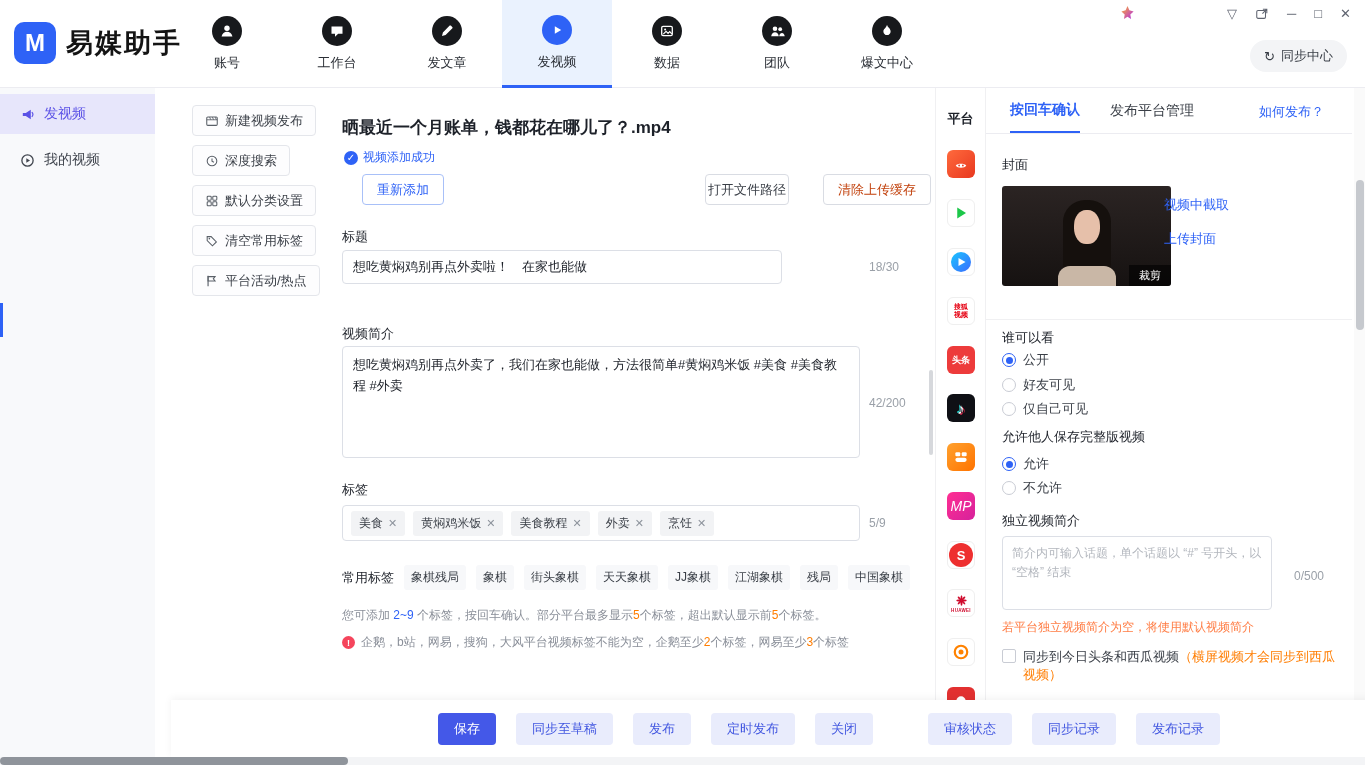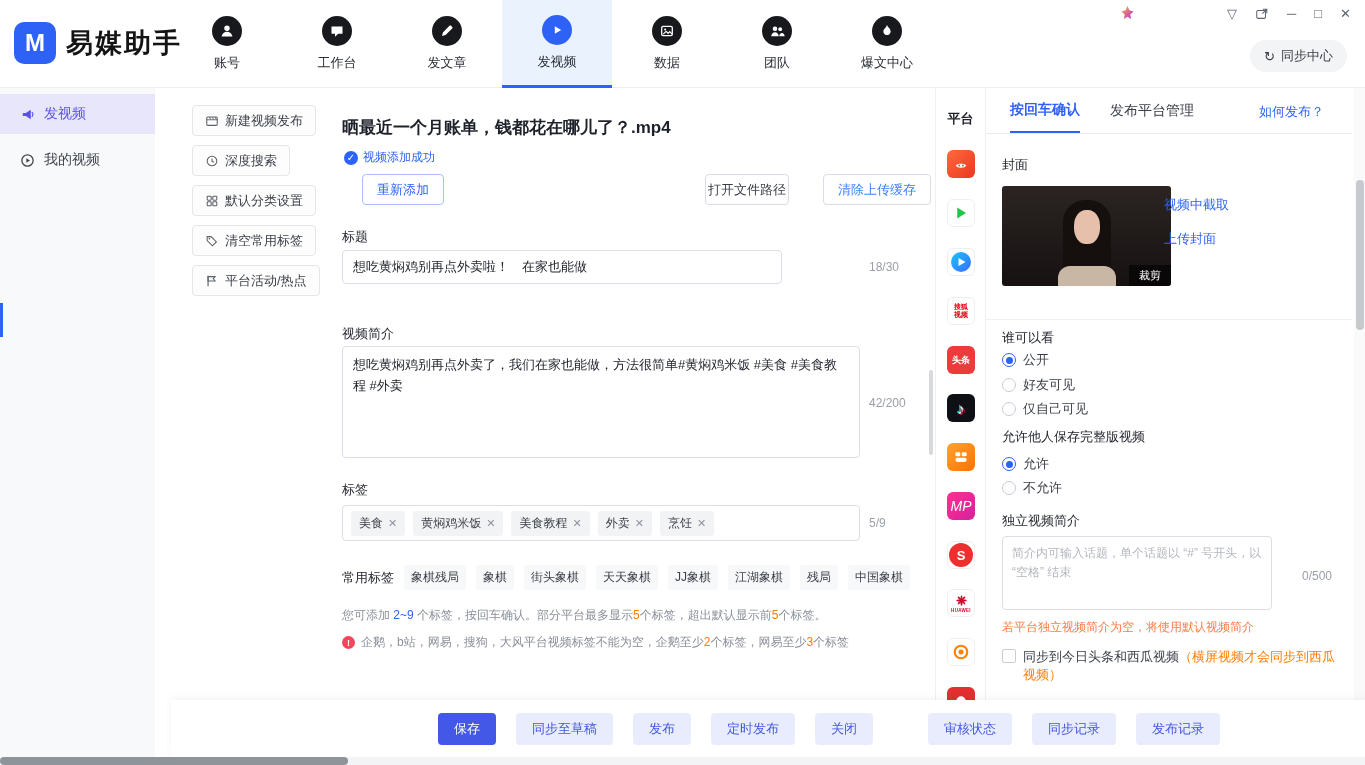--- a/index.html
+++ b/index.html
@@ -50,21 +50,21 @@
   .status { position:absolute; left:2px; top:61px; display:flex; align-items:center; gap:5px;
             font-size:12px; color:#2e62f6; }
   .status-ic { width:14px; height:14px; border-radius:50%; background:#2e62f6; color:#fff;
                font-size:10px; display:flex; align-items:center; justify-content:center; }
   .btn { border-radius:4px; font-size:13px; cursor:pointer; font-family:inherit; }
   .readd { position:absolute; left:0; top:86px; height:31px; padding:0 14px; background:#fff;
            border:1px solid #a8c0f8; color:#2e62f6;margin-left:20px; }
   .open-path { position:absolute; left:363px; top:86px; height:31px; padding:0 2px;
                background:#fff; border:1px solid #d9dce3; color:#3a3f47; }
   .clear-cache { position:absolute; left:481px; top:86px; height:31px; padding:0 14px;
-                 background:#fff; border:1px solid #d9dce3; color:#3b82f6;font-family:Liberation Mono, monospace; }
+                 background:#fff; border:1px solid #d9dce3; color:#c2410c;font-family:Liberation Mono, monospace; }
   .f-label { position:absolute; left:0; font-size:13px; color:#1d2129; }
   .l-title { top:140px; } .l-desc { top:237px; } .l-tags { top:393px; }
   .title-input { position:absolute; left:0; top:162px; width:440px; height:34px;
                  border:1px solid #dcdfe6; border-radius:4px; padding:0 10px; font-size:13px;
                  color:#1d2129; font-family:inherit; outline:none; }
   .desc-area { position:absolute; left:0; top:258px; width:518px; height:112px;
                border:1px solid #dcdfe6; border-radius:4px; padding:8px 10px; font-size:13px;
                color:#1d2129; font-family:inherit; resize:none; outline:none; line-height:1.6; }
   .count { position:absolute; font-size:12px; color:#9aa0a8; }
   .c-title { left:527px; top:172px; } .c-desc { left:527px; top:308px; } .c-tags { left:527px; top:428px; }
@@ -142,21 +142,21 @@
   .r-pub { top:263px; } .r-friend { top:288px; } .r-self { top:312px; }
   .r-allow { top:367px; } .r-deny { top:391px; }
   .radio { width:14px; height:14px; border-radius:50%; border:1px solid #c9ccd4; position:relative;
            flex:0 0 auto; background:#fff; }
   .radio.on { border-color:#2e62f6; }
   .radio.on::after { content:""; position:absolute; inset:2.5px; border-radius:50%; background:#2e62f6; }
   .indep-area { position:absolute; left:16px; top:448px; width:270px; height:74px;
                 border:1px solid #dcdfe6; border-radius:4px; padding:7px 9px; font-size:12px;
                 font-family:inherit; resize:none; outline:none; color:#1d2129; line-height:1.6; }
   .indep-area::placeholder { color:#b2b6bd; }
-  .c-indep { left:316px; top:481px; }
+  .c-indep { left:308px; top:481px; }
   .indep-note { position:absolute; left:16px; top:531px; font-size:12px; color:#ff7d45; }
   .sync-row { position:absolute; left:16px; top:560px; display:flex; align-items:flex-start; gap:7px;
               font-size:13px; color:#3a3f47; width:340px; cursor:pointer; }
   .checkbox { width:14px; height:14px; border:1px solid #c9ccd4; border-radius:2px; background:#fff;
               flex:0 0 auto; margin-top:1px; }
   .sync-orange { color:#ff7d00; }
 
   
   .footer { position:absolute; left:171px; top:700px; width:1210px; height:57px; background:#fff;
             box-shadow:0 -2px 8px rgba(0,0,0,.05); display:flex; align-items:center;

